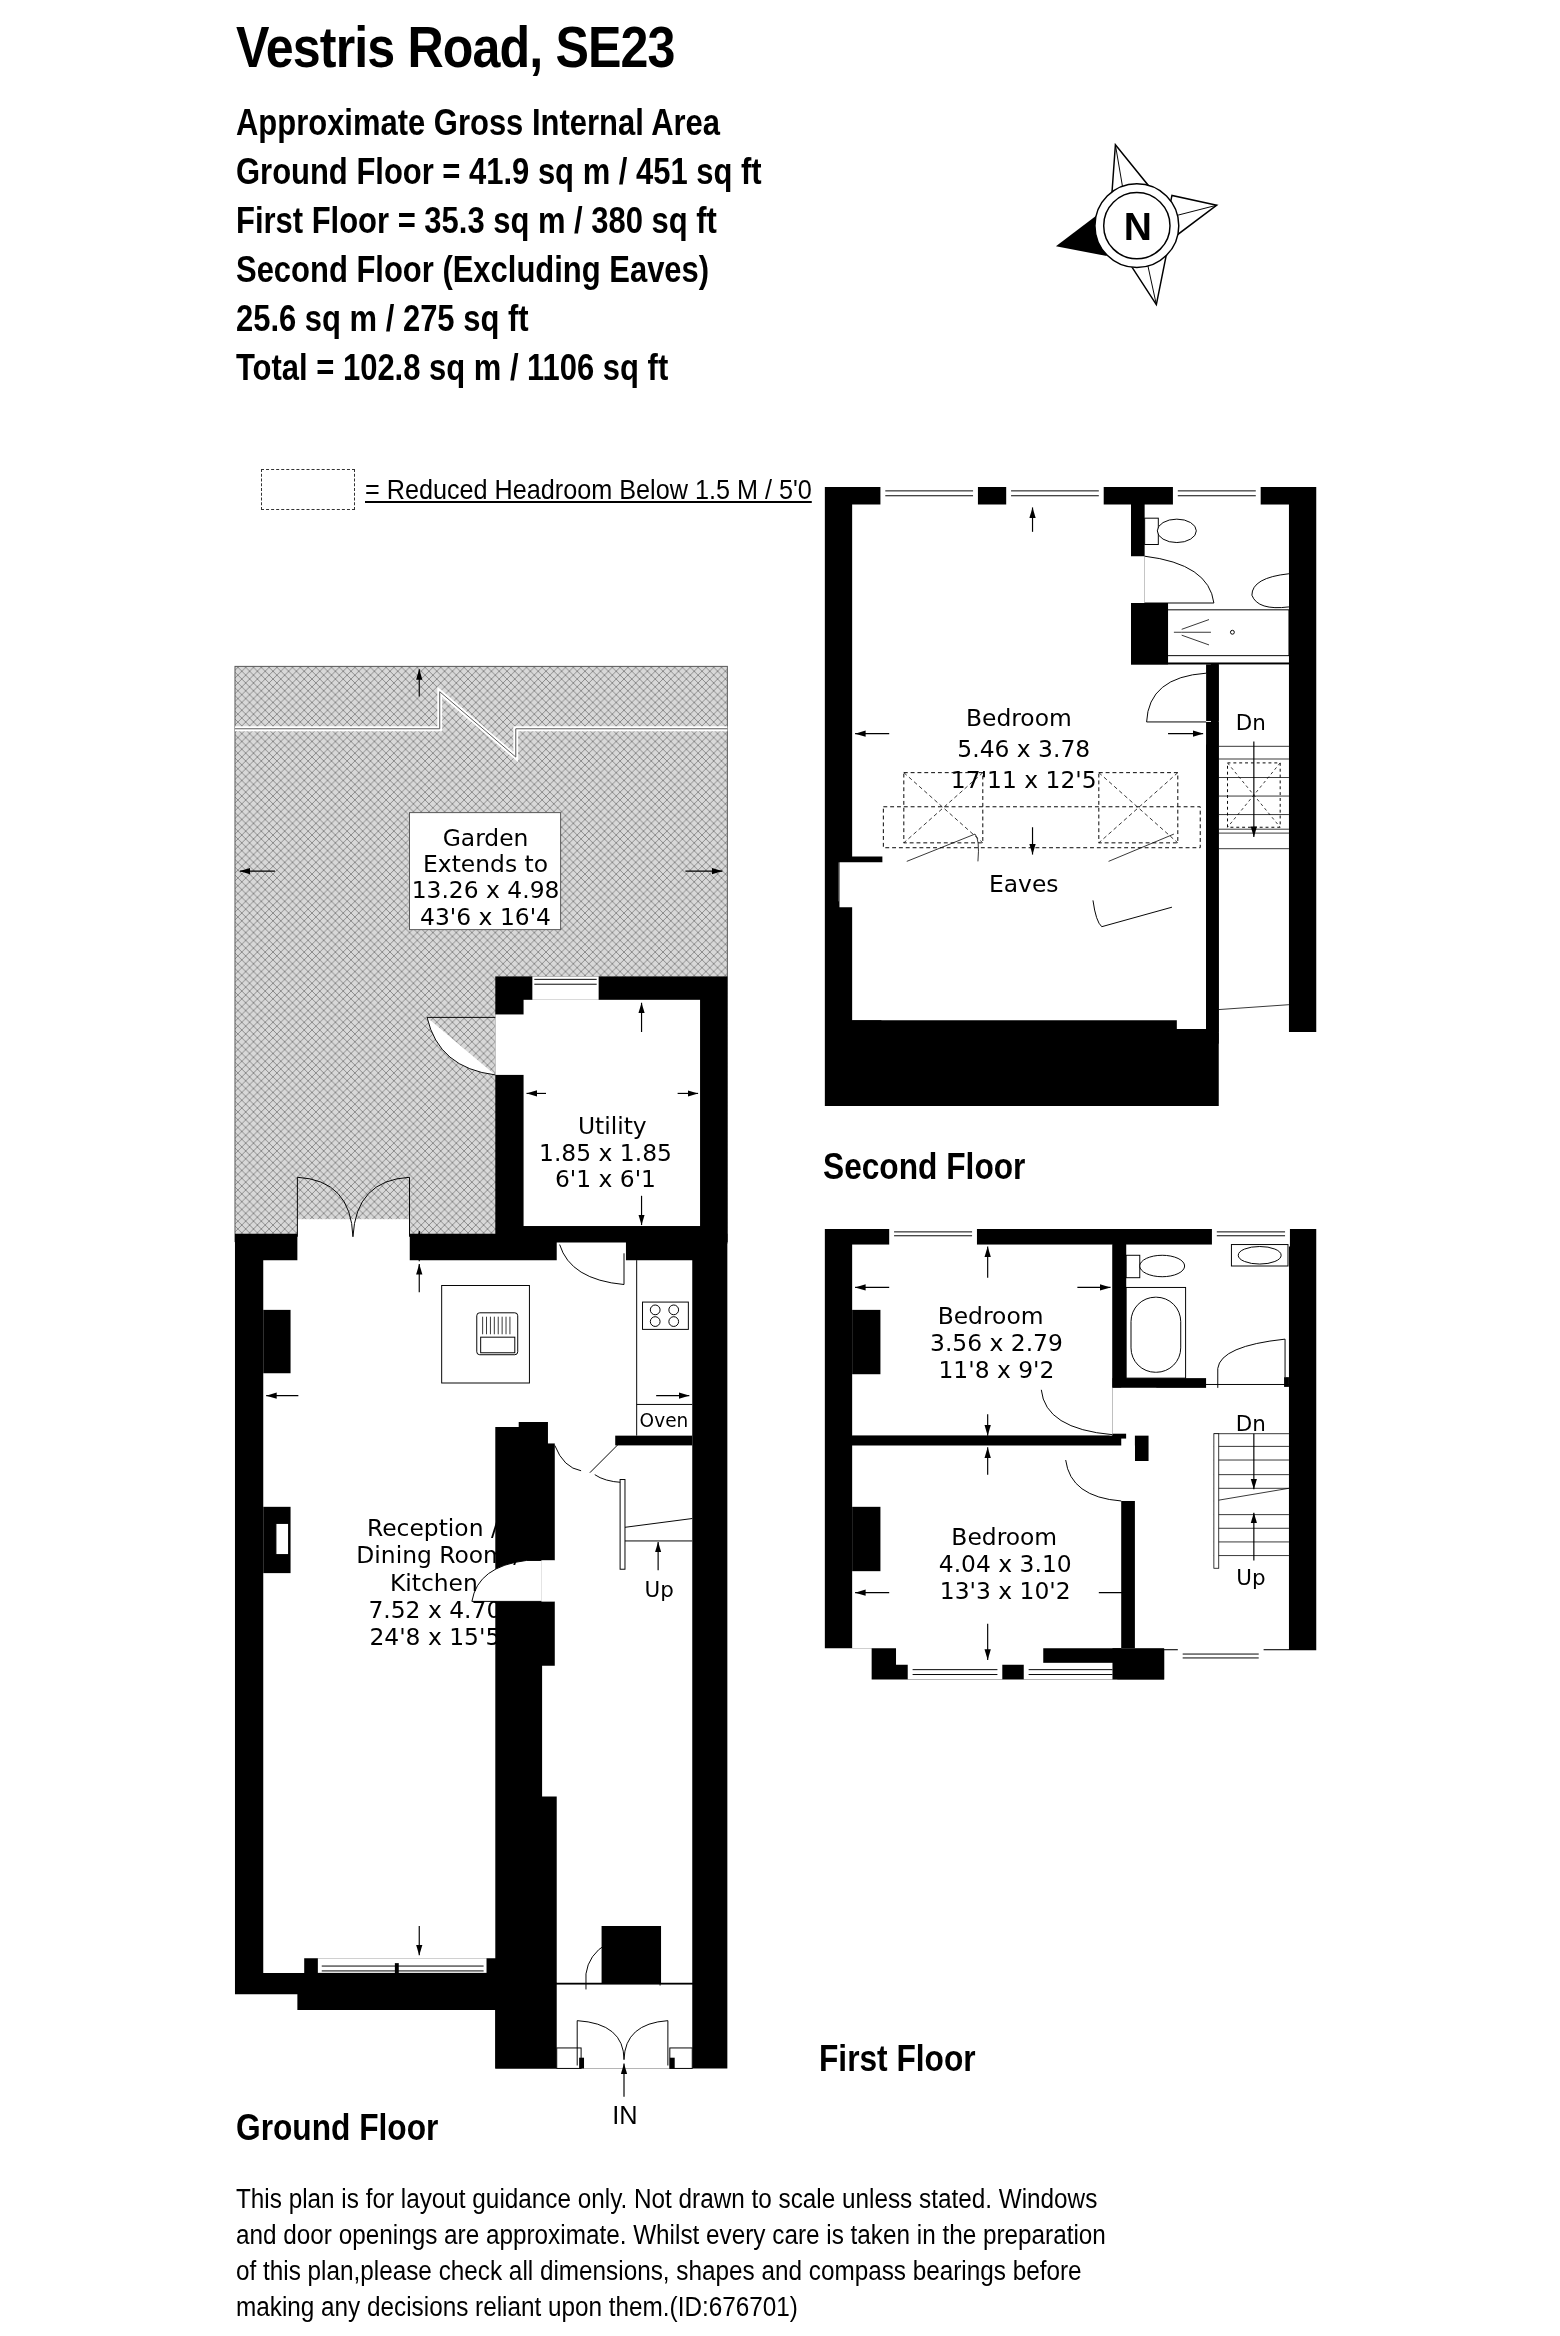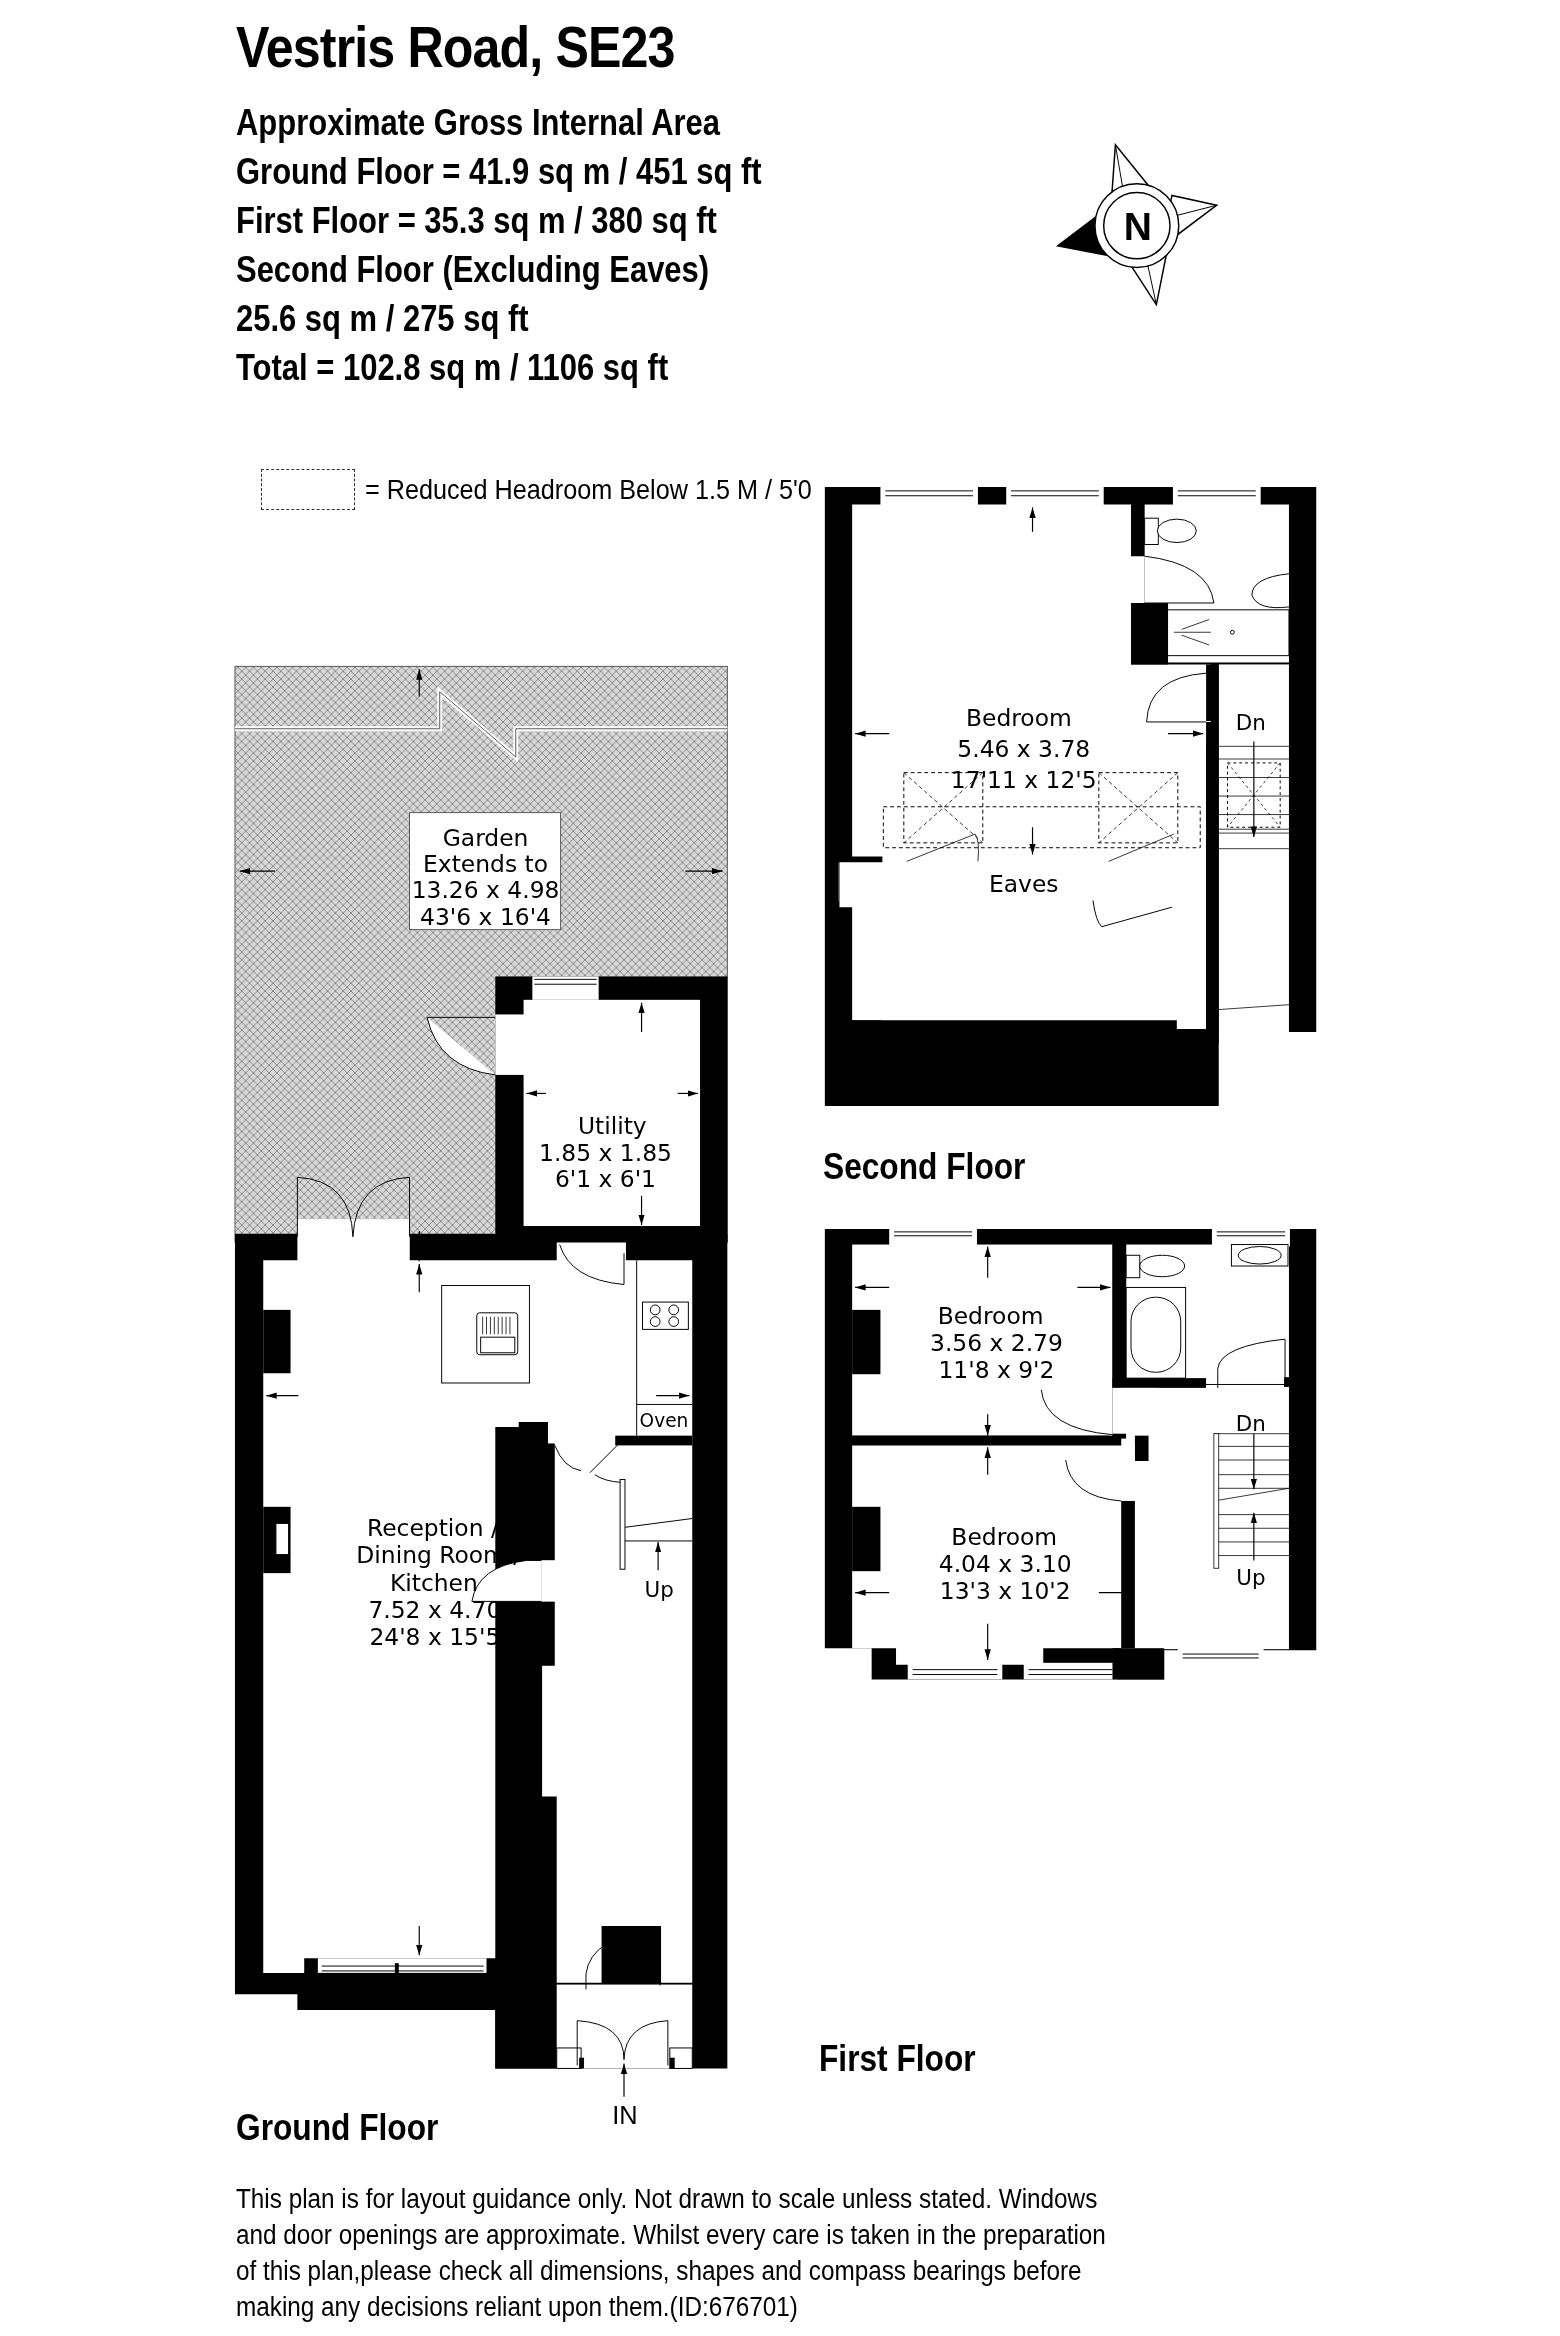--- a/index.html
+++ b/index.html
@@ -3,21 +3,21 @@
 <meta charset="utf-8">
 <style>
   html, body { margin:0; padding:0; background:#ffffff; }
   body { width:1560px; height:2337px; position:relative; overflow:hidden;
          font-family:"Liberation Sans", sans-serif; color:#000; }
   .title { position:absolute; left:236px; top:13.7px; font-size:57px; font-weight:bold;
            letter-spacing:-1px; transform:scaleX(0.88); transform-origin:left top; }
   .area-lines { position:absolute; left:236px; top:98px; font-size:36px; font-weight:bold;
                 line-height:49px; transform:scaleX(0.86); transform-origin:left top; }
   .area-lines div { white-space:nowrap; }
-  .legend { position:absolute; left:261px; top:469px; display:flex; align-items:center; }
+  .legend { position:absolute; left:261px; top:469px; display:flex; align-items:center;text-decoration:underline; }
   .legend-box { width:94px; height:41px; border:1.5px dashed #333; box-sizing:border-box; }
   .legend-text { font-size:28px; margin-left:9.8px; white-space:nowrap;
                  transform:scaleX(0.9); transform-origin:left center; }
   .floor-label { position:absolute; font-size:36px; font-weight:bold; white-space:nowrap;
                  transform:scaleX(0.88); transform-origin:left top; }
   .disclaimer { position:absolute; left:236px; top:2181px; font-size:27px; line-height:36px;
                 transform:scaleX(0.9); transform-origin:left top; white-space:nowrap; }
   svg { position:absolute; left:0; top:0; }
   .rm { font-family:"DejaVu Sans", sans-serif; font-size:24px; text-anchor:middle; }
 </style>

